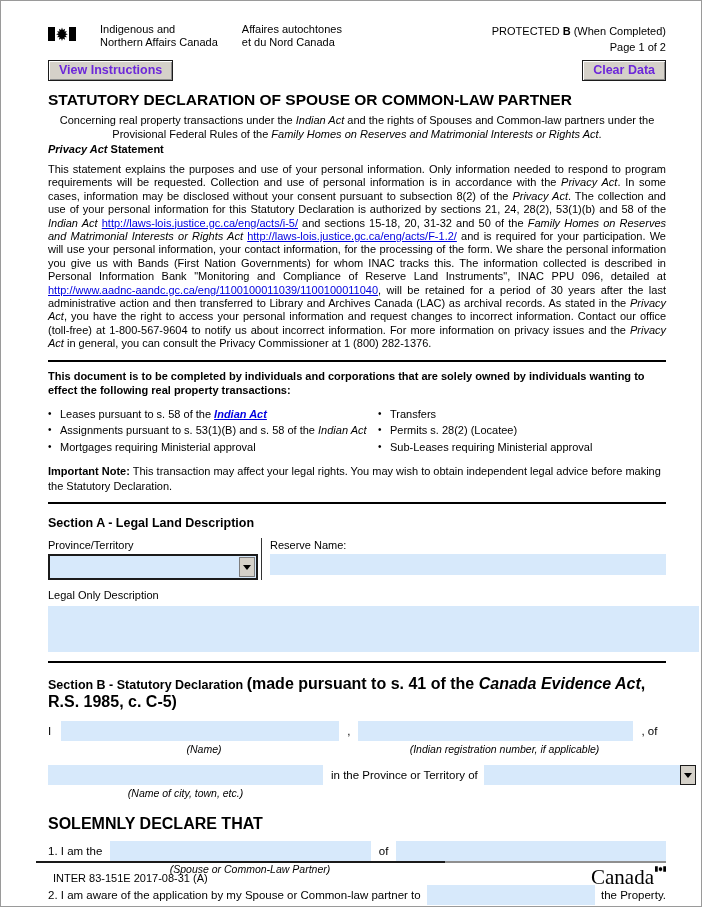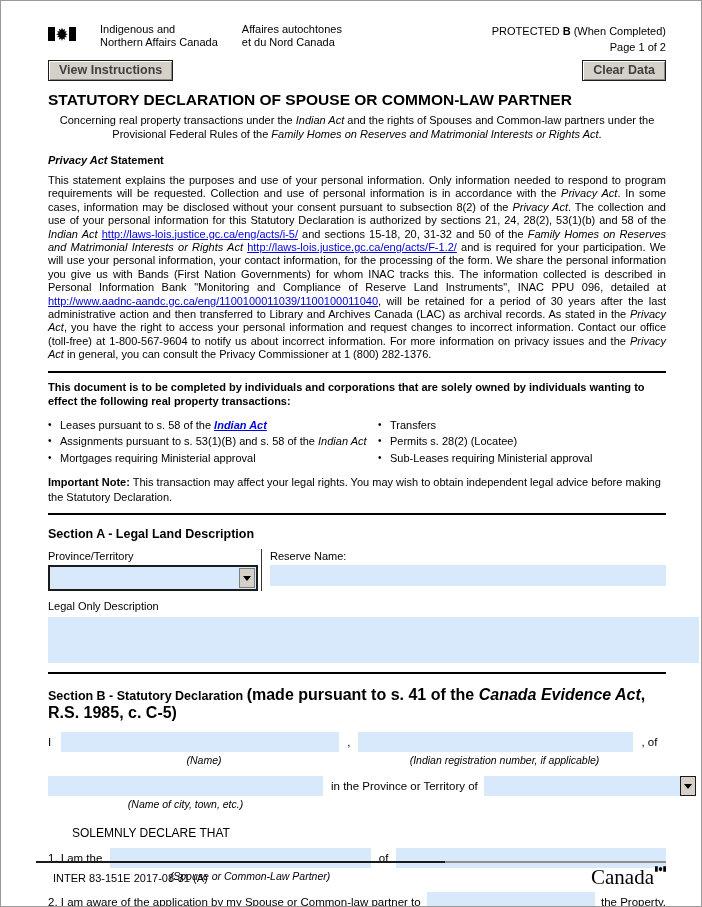--- a/index.html
+++ b/index.html
@@ -12,32 +12,32 @@
   .content { padding:0 35px; }
 
   
   .hdr { display:flex; justify-content:space-between; margin-top:22px; }
   .hdr-left { display:flex; gap:24px; }
   .flag { margin-top:2px; }
   .dept { font-size:11px; line-height:13px; }
   .hdr-right { text-align:right; font-size:11px; line-height:16px; }
   .btn-row { display:flex; justify-content:space-between; margin-top:5px; }
   .gbtn {
-    background:#d5d1c9; border:1px solid #1c1c1c; color:#404040;
+    background:#d5d1c9; border:1px solid #1c1c1c; color:#6d28d9;
     font-weight:bold; font-size:12.5px; padding:2px 10px 3px;
     box-shadow: inset 1px 1px 0 #ffffff, inset -1px -1px 0 #8a8a8a;
     cursor:pointer; font-family:"Liberation Sans", sans-serif;
   }
 
   
   .title { text-align:left; font-weight:bold; font-size:15.5px; margin-top:10px; }
   .subtitle { text-align:center; font-size:11px; line-height:14px; margin:4px 8px 0; }
 
   
-  .h-small { font-size:11px; margin-top:13px; }
+  .h-small { font-size:11px; margin-top:2px; }
   .para { font-size:11px; line-height:13.4px; text-align:justify; margin-top:8px; }
   .i { font-style:italic; }
   .b { font-weight:bold; }
   .bi { font-weight:bold; font-style:italic; }
   .link { color:#0000e0; text-decoration:underline; }
   .ilink { color:#0000e0; text-decoration:underline; font-style:italic; font-weight:bold; }
 
   .rule { border:0; border-top:2px solid #000; margin-top:9px; }
 
   .intro { font-size:11px; font-weight:bold; line-height:14.5px; margin-top:7px; }
@@ -71,21 +71,21 @@
   .legal-label { font-size:11px; margin-top:9px; }
   .legal-area { background:#d7e9fb; height:46px; margin-top:5px; }
 
   .inline-row { display:flex; align-items:center; font-size:11.5px; margin-top:10px; white-space:nowrap; }
   .hint-row { display:flex; font-size:10.5px; font-style:italic; margin-top:2px; }
   .hint { text-align:center; display:inline-block; }
 
   .dd2 { position:relative; background:#d7e9fb; height:20px; flex:1; margin-right:-30px; cursor:pointer; }
   .dd2 .dd-btn { top:0; bottom:0; right:0; border:1px solid #1b1b1b; }
 
-  .dec-head { font-size:12px; font-weight:normal; margin-top:16px;margin-left:24px; }
+  .dec-head { font-size:16px; font-weight:bold; margin-top:16px; }
 
   
   .footer-line { position:absolute; left:35px; right:35px; bottom:43px; height:2px;
     background:linear-gradient(to right, #1a1a1a 0%, #1a1a1a 65%, #8f8f8f 65%, #8f8f8f 100%); }
   .footer { position:absolute; left:52px; right:35px; bottom:16px;
             display:flex; justify-content:space-between; align-items:center; }
   .form-num { font-size:11px; }
   .wordmark { font-family:"Liberation Serif", serif; font-size:21px; position:relative; padding-right:12px; }
   .wm-flag { position:absolute; right:0; top:1px; }
 </style>

